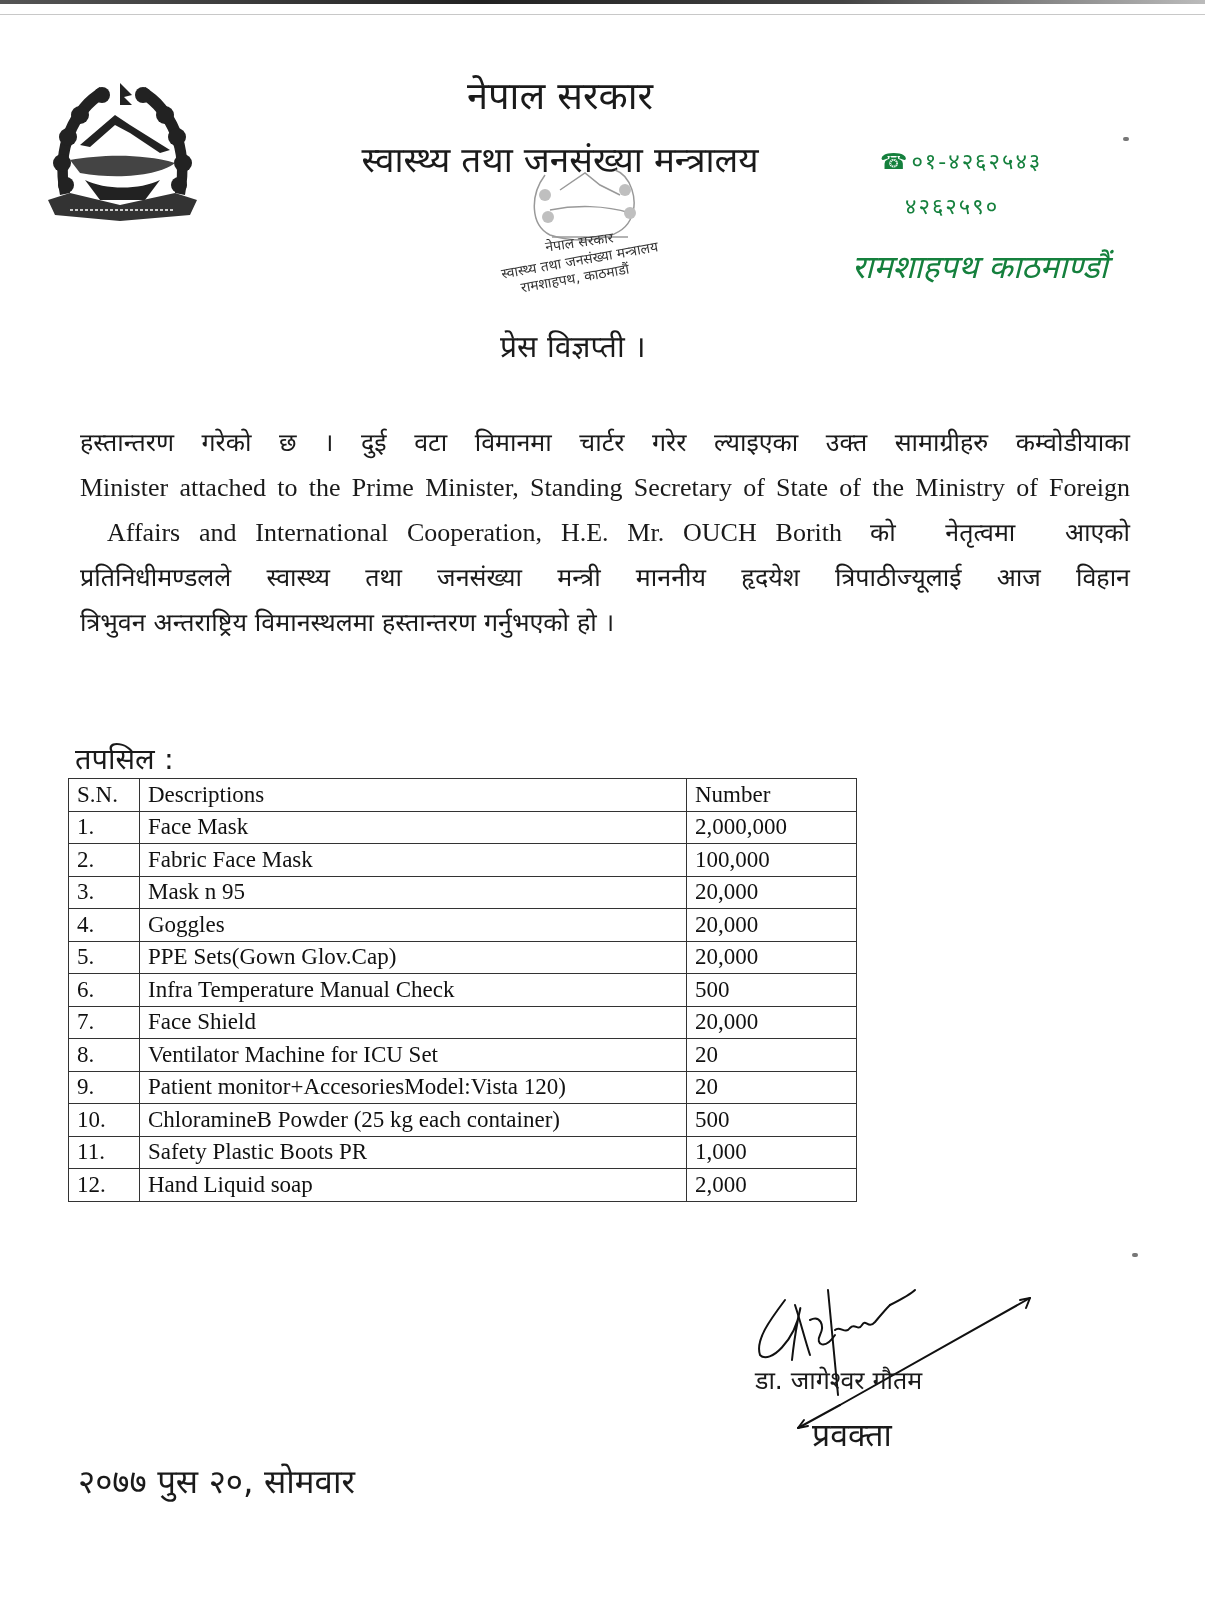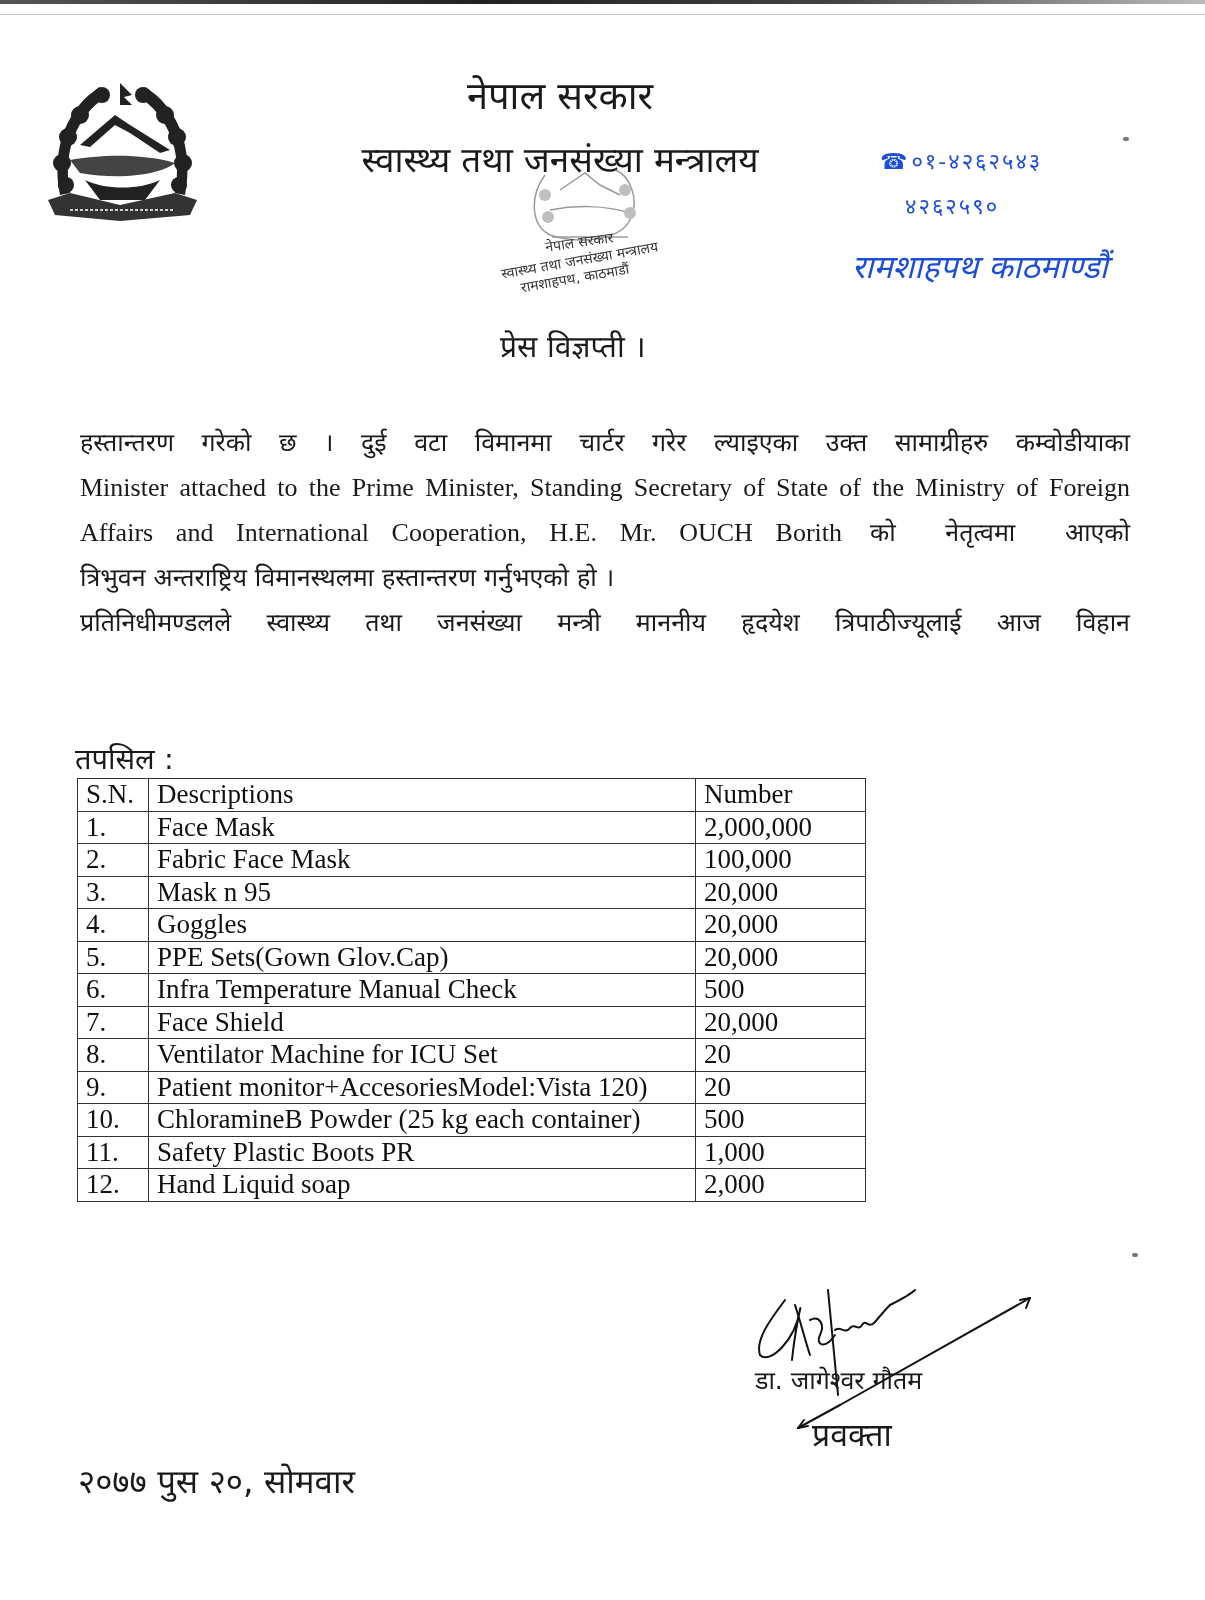--- a/index.html
+++ b/index.html
@@ -11,21 +11,21 @@
     background:linear-gradient(to right,#555 0%,#222 40%,#444 70%,#bbb 100%); }
   .scan-line { position:absolute; left:0; top:14px; width:1205px; height:1px; background:#c8c8c8; }
 
   
   .emblem { position:absolute; left:40px; top:75px; width:165px; height:150px; }
 
   .hdr { position:absolute; text-align:center; color:#1a1a1a; }
   .hdr-gov { left:300px; top:68px; width:520px; font-size:38px; }
   .hdr-min { left:300px; top:135px; width:520px; font-size:35px; }
 
-  .contact { position:absolute; font-size:22px; color:#1d4ed8; }
+  .contact { position:absolute; font-size:22px; color:#15803d; }
   .c-phone1 { left:880px; top:145px; letter-spacing:2px; }
   .c-phone2 { left:905px; top:190px; letter-spacing:2px; }
   .c-addr   { left:852px; top:244px; font-size:32px;font-style:italic; }
   .phone-icon { display:inline-block; font-size:22px; margin-right:2px; }
 
   
   .stamp { position:absolute; left:490px; top:165px; width:200px; height:130px; opacity:0.75; }
   .stamp-text { position:absolute; font-size:14px; color:#333; white-space:nowrap; }
   .st1 { left:545px; top:232px; transform:rotate(-8deg); }
   .st2 { left:500px; top:250px; transform:rotate(-10deg); }
@@ -33,22 +33,22 @@
 
   .press { position:absolute; left:500px; top:325px; font-size:30px; }
 
   .body-text { position:absolute; left:80px; width:1050px; font-size:25px; line-height:45px; text-align:justify; }
   .line { display:block; text-align-last:justify; white-space:nowrap; }
   .line.last { text-align-last:left; }
   .latin { font-family:"Liberation Serif", serif; font-size:26px; }
 
   .tapasil { position:absolute; left:75px; top:738px; font-size:29px; }
 
-  table.items { position:absolute; left:77px; top:778px; border-collapse:collapse;
-    font-family:"Liberation Serif", serif; font-size:27px; color:#111;border-radius:31px; }
+  table.items { position:absolute; left:68px; top:778px; border-collapse:collapse;
+    font-family:"Liberation Serif", serif; font-size:23px; color:#111;border-radius:31px; }
   table.items td, table.items th { border:1.5px solid #333; padding:0 8px; height:31.5px; text-align:left; font-weight:normal; vertical-align:middle; }
   .col-sn { width:54px; }
   .col-desc { width:530px; }
   .col-num { width:153px; }
 
   .sig { position:absolute; left:740px; top:1280px; width:300px; height:170px; }
   .sig-name { position:absolute; left:755px; top:1362px; font-size:25px; }
   .sig-title { position:absolute; left:812px; top:1412px; font-size:32px; }
 
   .date { position:absolute; left:78px; top:1458px; font-size:33px; }
@@ -114,26 +114,26 @@
 </svg>
 <div class="stamp-text st1">नेपाल सरकार</div>
 <div class="stamp-text st2">स्वास्थ्य तथा जनसंख्या मन्त्रालय</div>
 <div class="stamp-text st3">रामशाहपथ, काठमाडौं</div>
 
 <div class="press">प्रेस विज्ञप्ती ।</div>
 
 <div class="body-text" style="top:420px;">
   <span class="line">हस्तान्तरण गरेको छ । दुई वटा विमानमा चार्टर गरेर ल्याइएका उक्त सामाग्रीहरु कम्वोडीयाका</span>
   <span class="line latin">Minister attached to the Prime Minister, Standing Secretary of State of the Ministry of Foreign</span>
-  <span class="line" style="display:flex; justify-content:space-between;">
+  <span class="line" style="display:flex; justify-content:space-between;margin-left:27px;">
     <span class="latin" style="flex:1; text-align-last:justify; margin-right:28px;">Affairs and International Cooperation, H.E. Mr. OUCH Borith</span>
     <span style="width:260px; text-align-last:justify;">को नेतृत्वमा आएको</span>
   </span>
+  <span class="line">प्रतिनिधीमण्डलले स्वास्थ्य तथा जनसंख्या मन्त्री माननीय हृदयेश त्रिपाठीज्यूलाई आज विहान</span>
   <span class="line last">त्रिभुवन अन्तराष्ट्रिय विमानस्थलमा हस्तान्तरण गर्नुभएको हो ।</span>
-  <span class="line">प्रतिनिधीमण्डलले स्वास्थ्य तथा जनसंख्या मन्त्री माननीय हृदयेश त्रिपाठीज्यूलाई आज विहान</span>
 </div>
 
 <div class="tapasil">तपसिल :</div>
 
 <table class="items">
   <thead>
     <tr>
       <th class="col-sn">S.N.</th>
       <th class="col-desc">Descriptions</th>
       <th class="col-num">Number</th>

